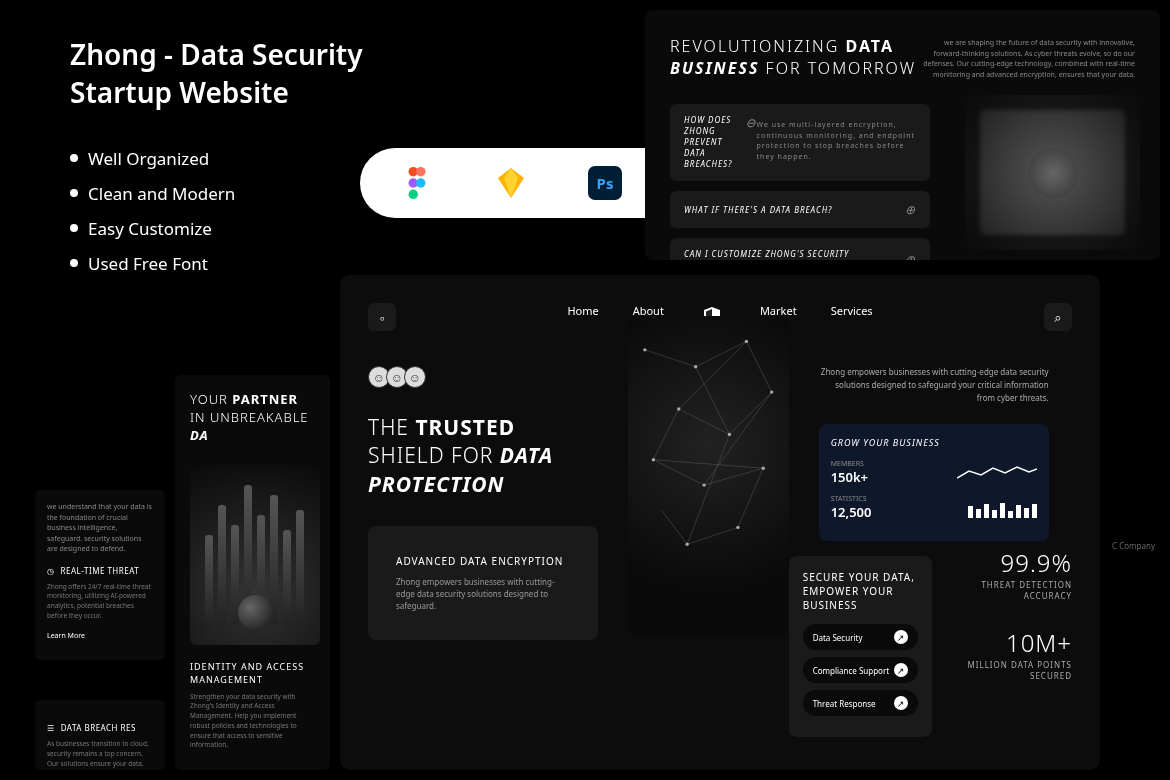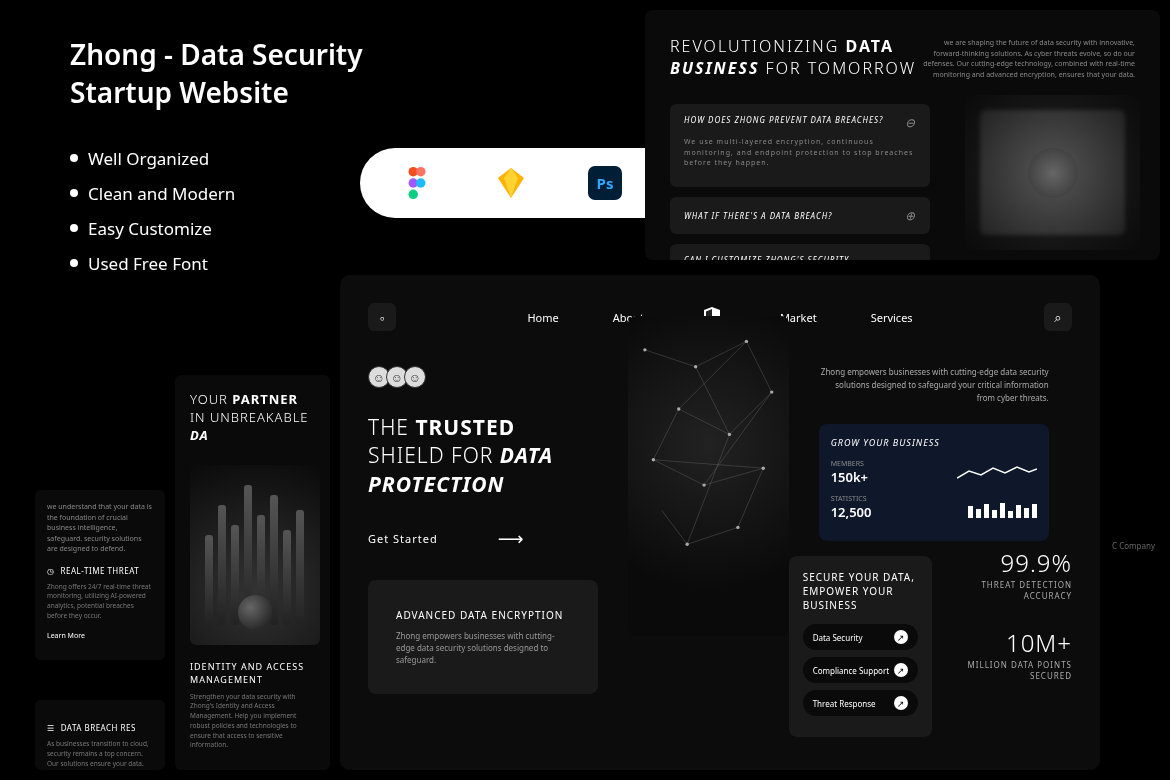--- a/index.html
+++ b/index.html
@@ -18,32 +18,32 @@
 .tool{width:34px;height:34px;display:flex;align-items:center;justify-content:center}
 
 
 .preview-top{position:absolute;right:10px;top:10px;width:515px;height:250px;background:#0a0a0a;border-radius:8px;padding:25px;overflow:hidden}
 .ptop-title{font-size:16px;letter-spacing:2px;font-weight:300}
 .ptop-title b{font-weight:700}
 .ptop-title i{font-style:italic;font-weight:700}
 .ptop-sub{position:absolute;right:25px;top:28px;width:220px;font-size:7px;color:#888;text-align:right;line-height:1.5}
 .faq-list{margin-top:25px;width:260px}
 .faq-item{background:#1a1a1a;border-radius:6px;padding:10px 14px;margin-bottom:10px;font-size:8px;letter-spacing:1px;font-style:italic;display:flex;justify-content:space-between;align-items:center}
-.faq-item.open{padding-bottom:18px;flex-direction:column;align-items:flex-start}
+.faq-item.open{padding-bottom:12px;align-items:flex-start}
 .faq-item .minus{font-size:12px;color:#888}
 .faq-body{font-size:7px;color:#888;font-style:normal;margin-top:6px;line-height:1.5}
 .abstract-cube{position:absolute;right:20px;top:85px;width:175px;height:155px;background:radial-gradient(circle at 50% 50%,#333 0%,#1a1a1a 40%,#0a0a0a 100%);border-radius:8px}
 .abstract-cube::before{content:"";position:absolute;inset:15px;background:radial-gradient(circle at 50% 50%,#555,#222);border-radius:6px;filter:blur(2px)}
 .abstract-cube::after{content:"";position:absolute;left:50%;top:50%;width:50px;height:50px;margin:-25px 0 0 -25px;background:radial-gradient(circle,#666,#333);border-radius:50%}
 
 
 .preview-main{position:absolute;left:340px;top:275px;width:760px;height:495px;background:#0c0c0c;border-radius:10px;padding:28px;overflow:hidden}
 .nav{display:flex;align-items:center;justify-content:space-between;margin-bottom:35px}
 .nav-user{width:28px;height:28px;background:#1a1a1a;border-radius:6px;display:flex;align-items:center;justify-content:center;font-size:14px}
-.nav-links{display:flex;gap:54px;align-items:center;font-size:11px}
+.nav-links{display:flex;gap:34px;font-size:11px}
 .nav-shield{width:28px;height:28px;display:flex;align-items:center;justify-content:center}
 .nav-search{width:28px;height:28px;background:#1a1a1a;border-radius:6px;display:flex;align-items:center;justify-content:center;font-size:13px}
 
 .hero-row{display:flex;gap:30px}
 .hero-left{width:230px}
 .avatars{display:flex;gap:-5px;margin-bottom:25px}
 .avatar{width:22px;height:22px;border-radius:50%;background:#ddd;border:1px solid #333;margin-right:-4px;display:flex;align-items:center;justify-content:center;font-size:12px;color:#333}
 .hero-title{font-size:21px;letter-spacing:1px;line-height:1.35;font-weight:300;margin-bottom:28px}
 .hero-title b{font-weight:700}
 .hero-title i{font-style:italic;font-weight:700}
@@ -184,24 +184,20 @@
 
     <div class="hero-row">
       <div class="hero-left">
         <div class="avatars">
           <div class="avatar">☺</div>
           <div class="avatar">☺</div>
           <div class="avatar">☺</div>
         </div>
         <div class="hero-title">
           <span>THE </span><b>TRUSTED</b><span> SHIELD FOR </span><i>DATA PROTECTION</i>
-        </div>
-        <div class="get-started">
-          <span>Get Started</span>
-            <span class="arrow">⟶</span>
         </div>
         <div class="enc-card">
           <div class="enc-title">ADVANCED DATA ENCRYPTION</div>
           <div class="enc-body">Zhong empowers businesses with cutting-edge data security solutions designed to safeguard.</div>
         </div>
       </div>
 
       <div class="mesh">
         <svg viewBox="0 0 190 320">
             <g stroke="#666" stroke-width="0.5" fill="none">

